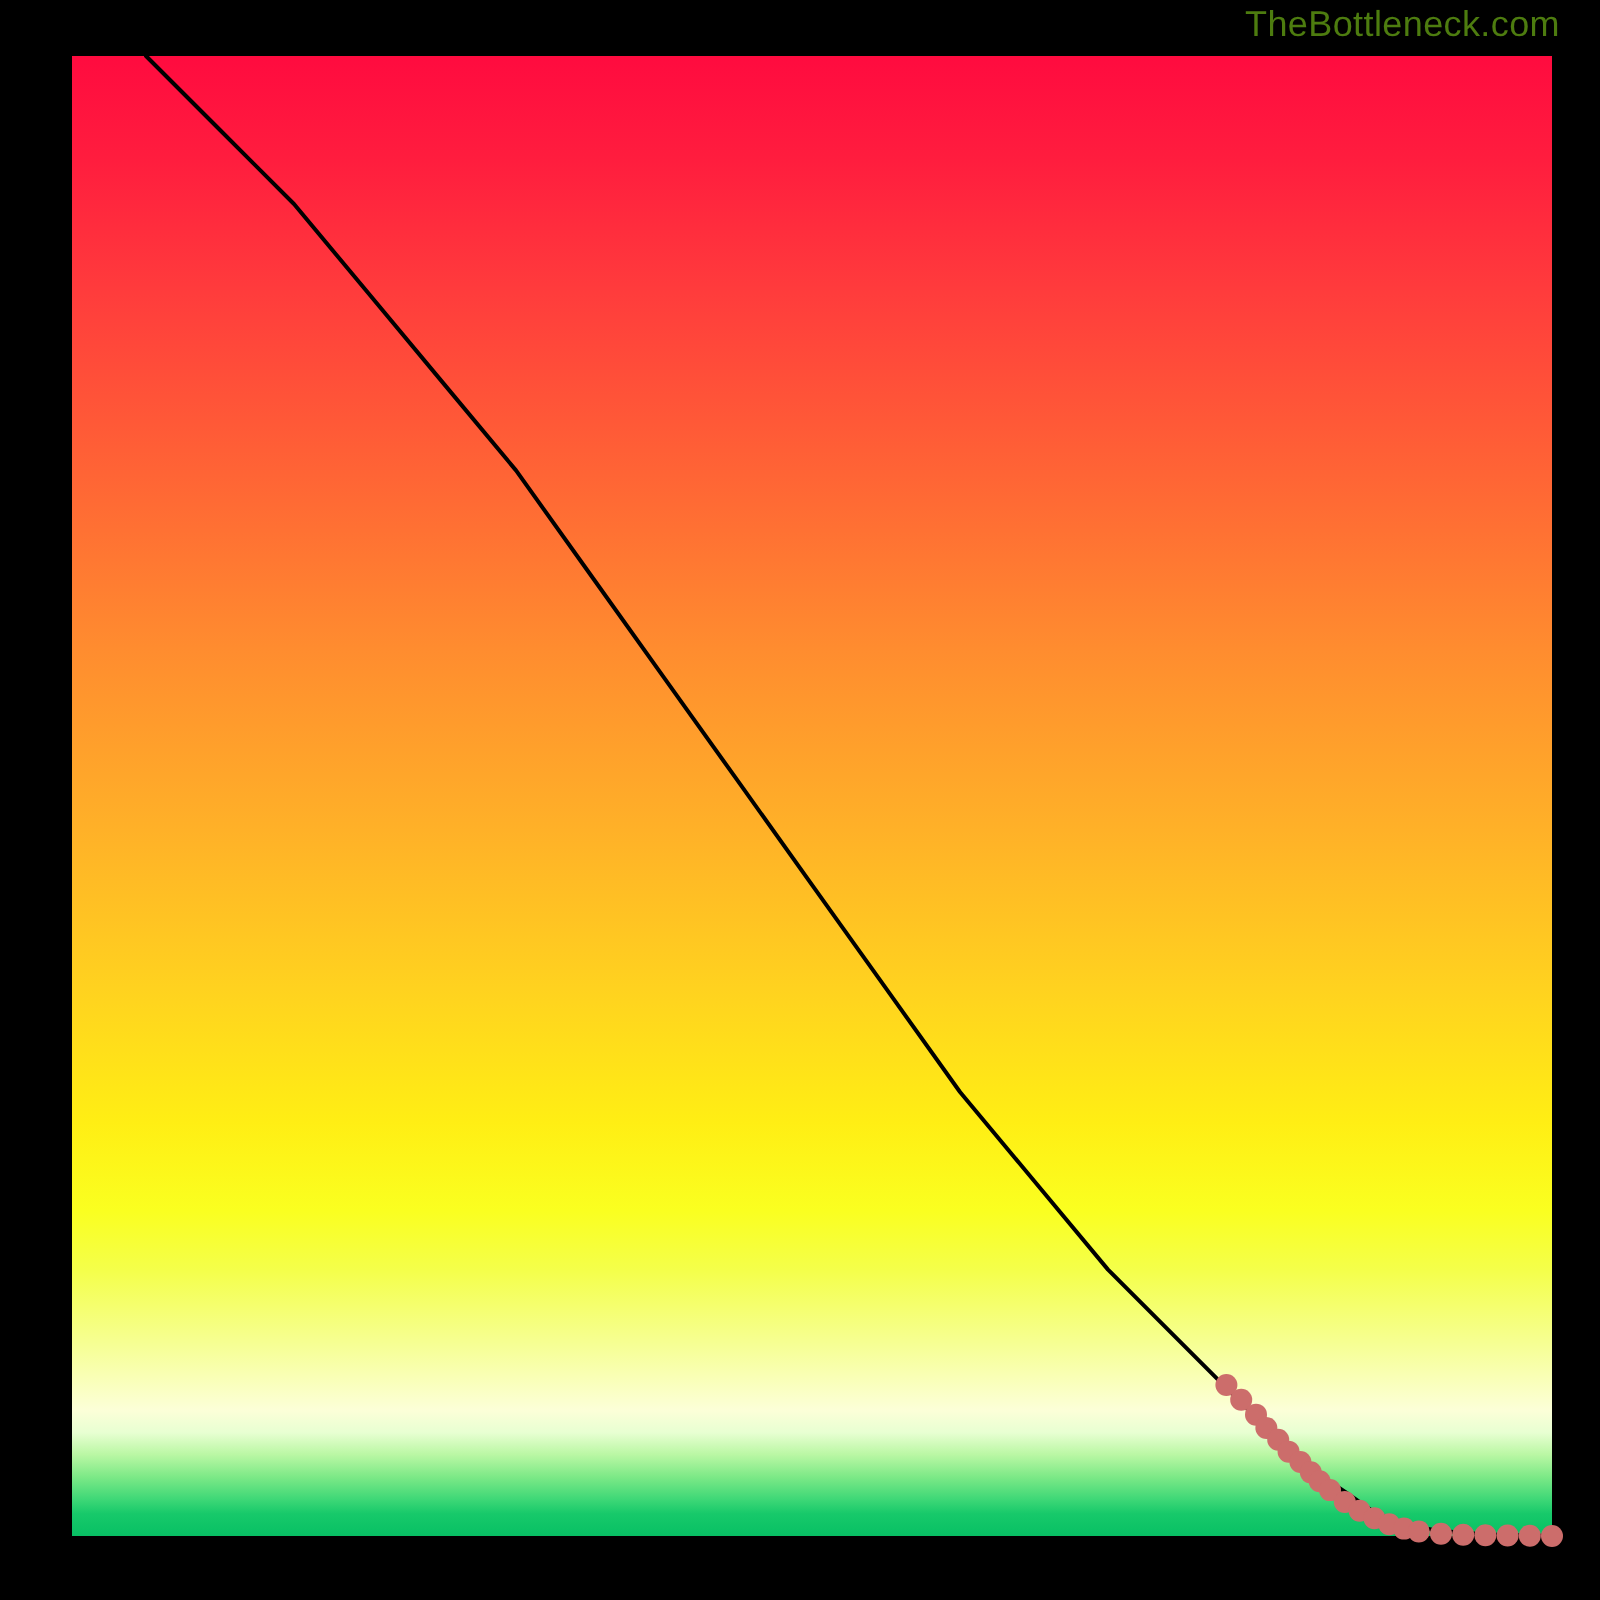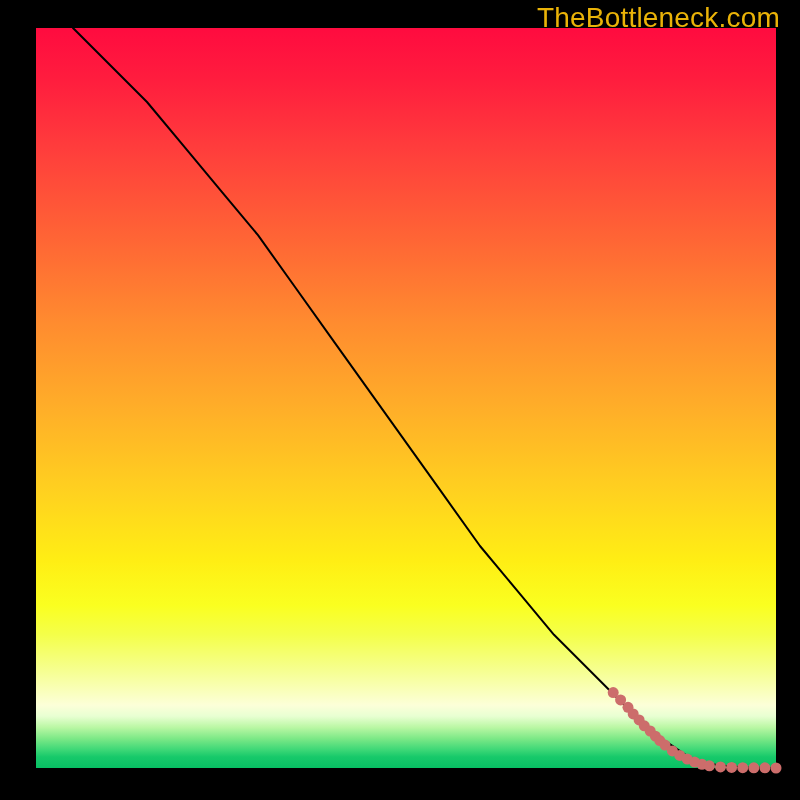--- a/index.html
+++ b/index.html
@@ -14,22 +14,22 @@
   .outer {
     position: relative;
     width: 800px;
     height: 800px;
     background: #000;
   }
   .watermark {
     position: absolute;
     top: 2px;
     right: 20px;
-    color: #eab308;
-    font-size: 28px;
+    color: #4d7c0f;
+    font-size: 18px;
     font-weight: 400;
     letter-spacing: 0.2px;
     user-select: none;
   }
   .plot {
     position: absolute;
     left: 36px;
     top: 28px;
     width: 740px;
     height: 740px;

